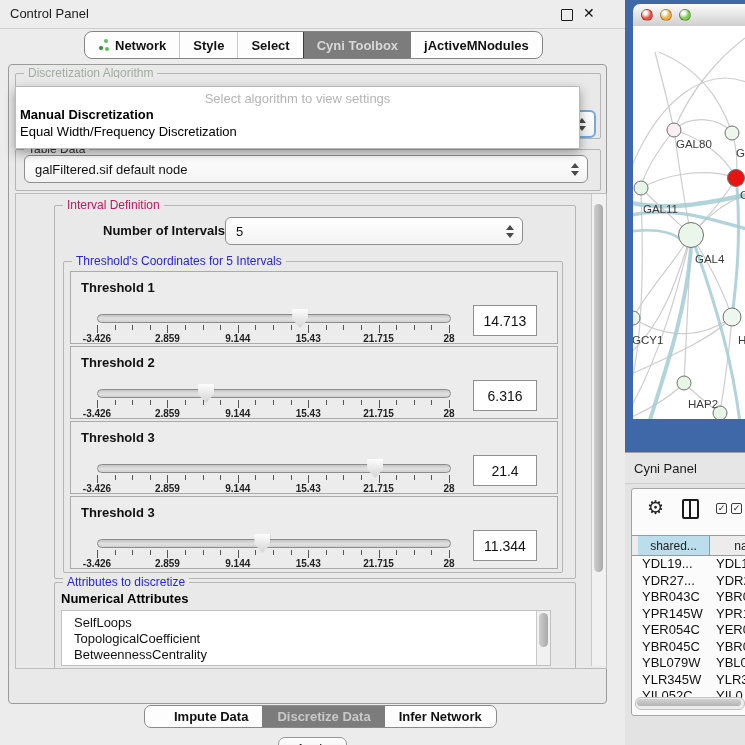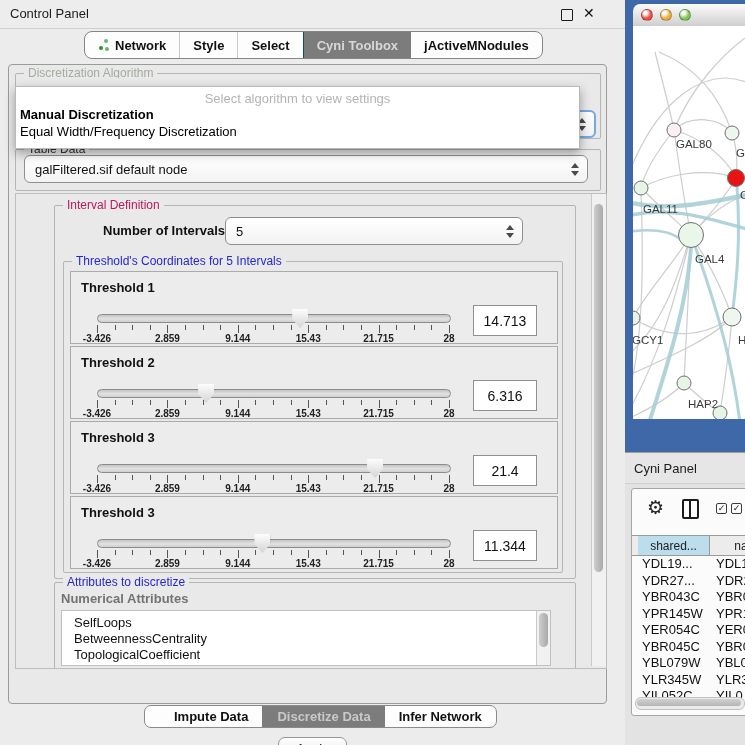--- a/index.html
+++ b/index.html
@@ -320,28 +320,28 @@
                   <span class="ticklab" style="left: 100%;">28</span>
                 </div>
                 <div class="valbox">11.344</div>
               </div>
             </div>
         </div>
       </div>
 
       <div class="titled" style="left:38px;top:388px;width:520px;height:92px;">
         <span class="legend blue">Attributes to discretize</span>
-        <span class="abs" style="left:6px;top:8px;font-size:13px;font-weight:bold;color:#737373;">Numerical Attributes</span>
+        <span class="abs" style="left:6px;top:8px;font-size:13px;font-weight:bold;color:#000000;">Numerical Attributes</span>
         <div id="attr-list">
           <div class="vscroll" style="right:0;top:0;width:13px;height:54px;">
             <div class="vthumb" style="top:2px;height:34px;"></div>
           </div>
         <div class="attr-item" style="padding-top: 4px;">SelfLoops</div>
+            <div class="attr-item">TopologicalCoefficient</div>
             <div class="attr-item">BetweennessCentrality</div>
-            <div class="attr-item">TopologicalCoefficient</div>
           </div>
       </div>
 
       <div class="vscroll" style="right:0;top:0;width:14px;height:472px;">
         <div class="vthumb" style="top:10px;height:368px;"></div>
       </div>
     </div>
 
     <div class="abs" id="apply-btn">
       <span>Apply</span>

